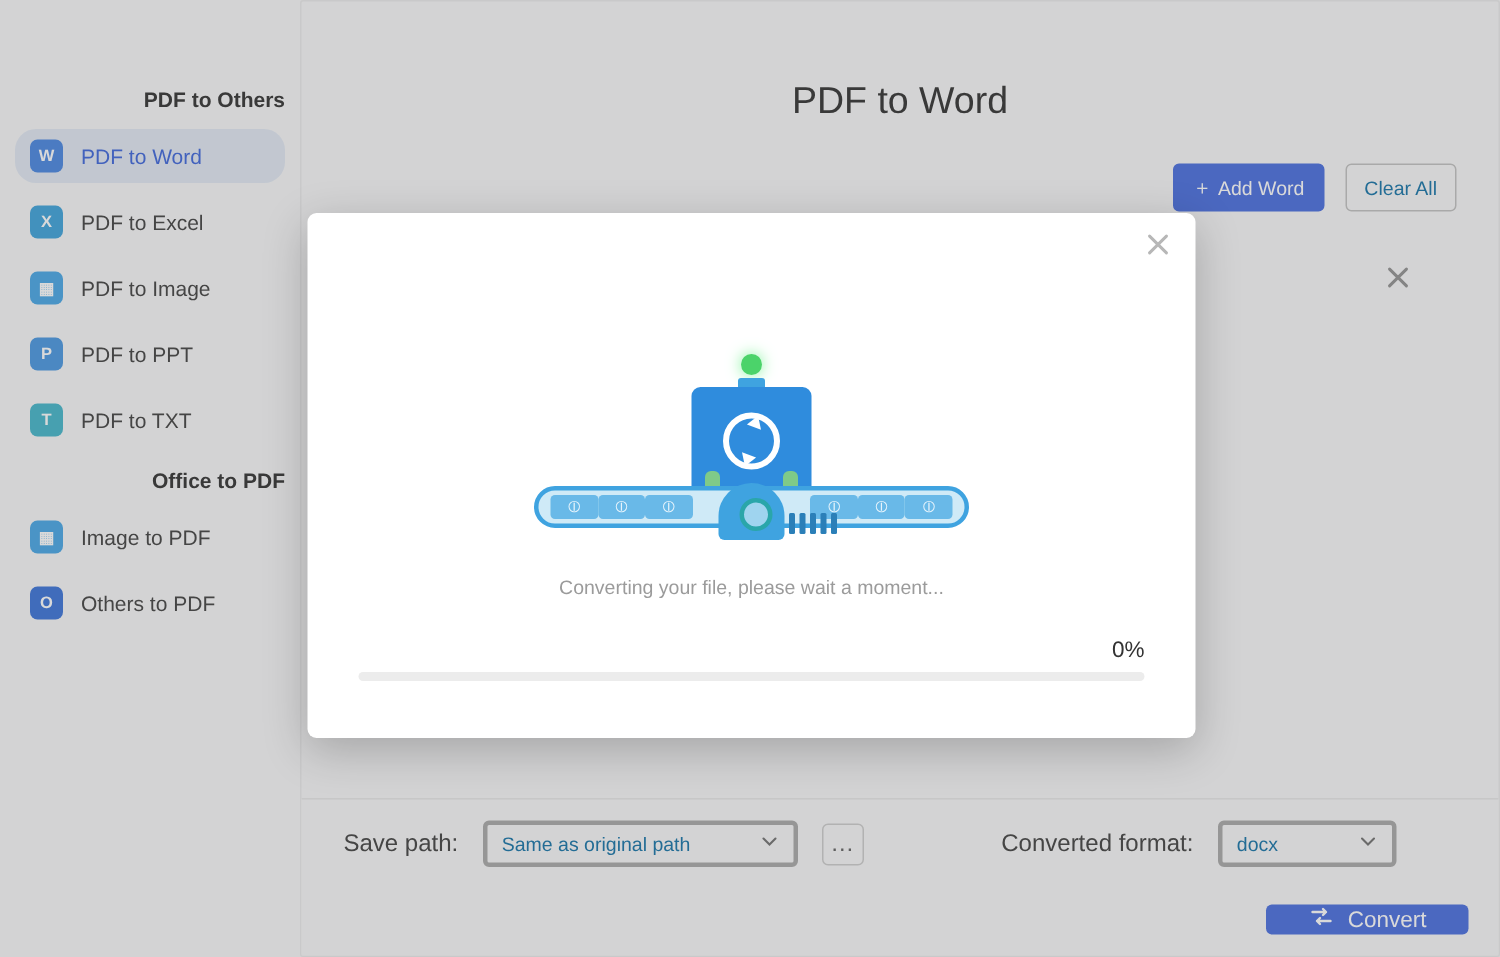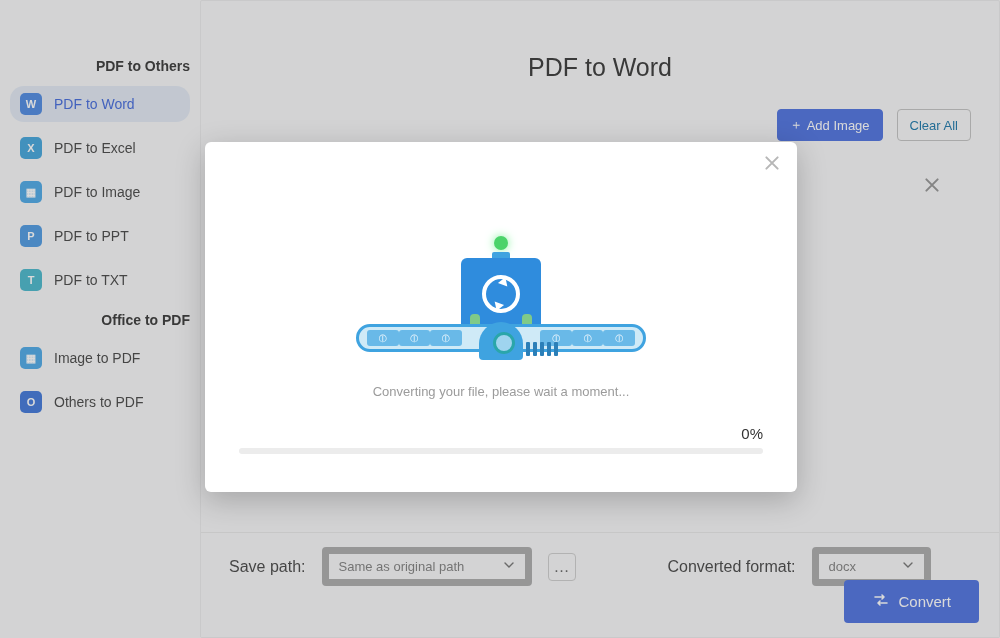--- a/index.html
+++ b/index.html
@@ -18,23 +18,23 @@
   .page-title { text-align: center; font-size: 25px; font-weight: 400; color: #222; margin-top: 52px; }
   .toolbar { position: absolute; top: 108px; right: 28px; display: flex; gap: 14px; }
   .btn { border-radius: 4px; font-size: 13px; padding: 6px 12px; cursor: pointer; display:flex; align-items:center; gap:4px; }
   .btn-primary { background: #3b63dd; color: #fff; border: 1px solid #3b63dd; }
   .btn-outline { background: transparent; color: #0369a1; border: 1px solid #bdbdbd; }
   .file-close { position: absolute; top: 175px; right: 58px; color: #8a8a8a; cursor:pointer; }
 
   .footer { position: absolute; left: 0; right: 0; bottom: 0; height: 105px; border-top: 1px solid #e6e6e6; background: #f7f7f8; padding: 14px 28px 0 28px; }
   .footer-row { display:flex; align-items:center; gap: 16px; }
   .footer-label { font-size: 16px; color: #333; }
-  .select { border: 7px solid #a3a3a3; background: #fff0; border-radius: 4px; padding: 5px 10px; font-size: 13px; color:#737373; display:flex; align-items:center; justify-content:space-between; cursor:pointer; }
+  .select { border: 3px solid #a3a3a3; background: #fff0; border-radius: 4px; padding: 5px 10px; font-size: 13px; color:#0369a1; display:flex; align-items:center; justify-content:space-between; cursor:pointer; }
   .mini-btn { width: 28px; height: 28px; border:1px solid #c9c9c9; border-radius:4px; display:flex; align-items:center; justify-content:center; cursor:pointer; color:#555; }
-  .convert-btn { position:absolute; right: 20px; bottom: 14px; background:#3b63dd; color:#fff; border:none; border-radius:4px; font-size:15px; padding: 12px 28px; cursor:pointer; display:flex; align-items:center; gap:8px; }
+  .convert-btn { position:absolute; right: 20px; bottom: 14px; background:#3b63dd; color:#fff; border:none; border-radius:4px; font-size:15px; padding: 0 28px; cursor:pointer; display:flex; align-items:center; gap:8px; }
 
   .overlay { position:absolute; inset:0; background: rgba(120,120,120,0.28); }
   .modal { position:absolute; left: 205px; top: 142px; width: 592px; height: 350px; background:#fff; border-radius: 6px; box-shadow: 0 8px 30px rgba(0,0,0,0.22); }
   .modal-close { position:absolute; top: 12px; right: 16px; color:#b7b7b7; cursor:pointer; }
   .machine { width: 290px; height: 140px; margin: 78px auto 0 auto; position: relative; }
   .status-text { text-align:center; color:#9b9b9b; font-size:13px; margin-top: 24px; }
   .progress-row { margin: 26px 34px 0 34px; }
   .progress-pct { text-align:right; font-size:15px; color:#333; margin-bottom:6px; }
   .progress-bar { height:6px; background:#ececec; border-radius:3px; }
 
@@ -112,21 +112,21 @@
     <span>Others to PDF</span>
   </div>
 </div>
 
 <div class="main">
   <div class="page-title">PDF to Word</div>
 
   <div class="toolbar">
     <div class="btn btn-primary">
       <span>＋</span>
-      <span>Add Image</span>
+      <span>Add Word</span>
     </div>
     <div class="btn btn-outline">
       <span>Clear All</span>
     </div>
   </div>
 
   <div class="file-close">
     <svg width="18" height="18" viewBox="0 0 16 16">
         <path d="M3 3l10 10M13 3L3 13" stroke="#8a8a8a" stroke-width="1.8" stroke-linecap="round"></path>
       </svg>

